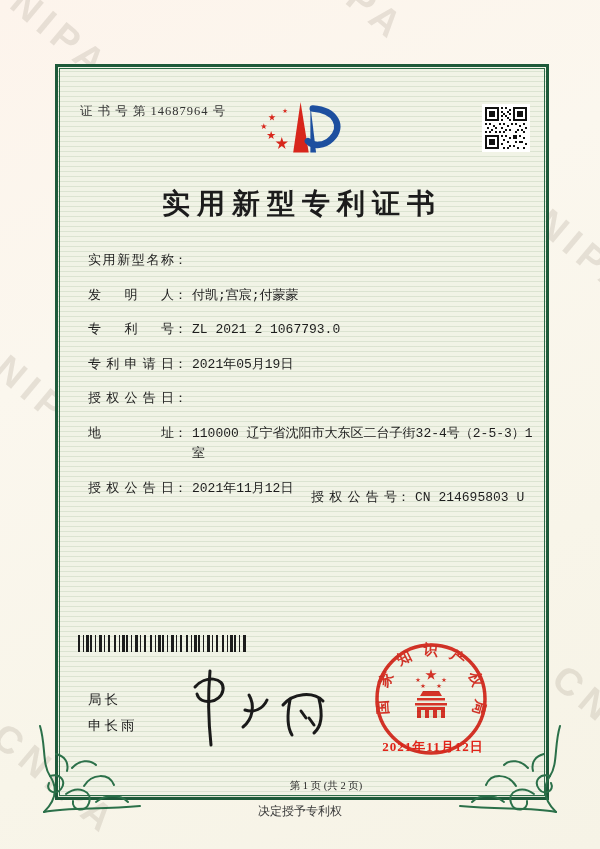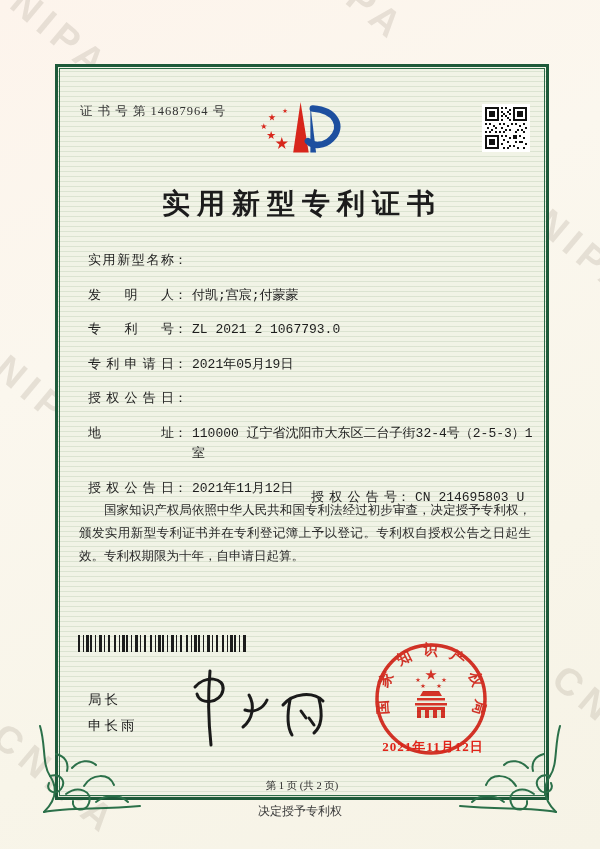--- a/index.html
+++ b/index.html
@@ -54,21 +54,21 @@
       #1c1c1c 26px 27px, rgba(0,0,0,0) 27px 30px,
       #1c1c1c 30px 32px, rgba(0,0,0,0) 32px 36px);
   }
   .signer{position:absolute;left:30px;top:620px;font-size:13.5px;letter-spacing:3px;color:#1d1d1d;line-height:26px;}
   .signature-svg{position:absolute;left:95px;top:598px;width:190px;height:90px;}
   .seal-svg{position:absolute;left:313px;top:572px;width:120px;height:120px;mix-blend-mode:multiply;opacity:0.92;}
   .seal-date{
     position:absolute;left:315px;top:671px;width:120px;text-align:center;
     font-size:13px;color:#e02318;letter-spacing:1px;font-weight:bold;z-index:3;
   }
-  .page-footer{position:absolute;left:0;top:712px;width:100%;text-align:center;font-size:10.5px;color:#2a2a2a;}
+  .page-footer{position:absolute;left:0;top:712px;width:100%;text-align:center;font-size:10.5px;color:#2a2a2a;padding-left:24px;}
   .continuation{position:absolute;left:0;top:803px;width:100%;text-align:center;font-size:12px;color:#3a3a3a;z-index:2;}
   .ornament{position:absolute;width:108px;height:92px;z-index:3;pointer-events:none;}
   .ornament.br{transform:scaleX(-1);}
   .hidden-defs{position:absolute;width:0;height:0;overflow:hidden;}
 </style>
 </head>
 <body>
 
 <svg class="hidden-defs" aria-hidden="true">
   <defs>
@@ -214,21 +214,20 @@
       <span class="fvalue">2021年11月12日</span>
       <span class="grant-right">
         <span class="flabel">授权公告号</span>
           <span class="fcolon">：</span>
         <span class="fvalue">CN 214695803 U</span>
       </span>
     </div>
   </div>
 
   <div class="paragraphs">
-    <p>国家知识产权局依照中华人民共和国专利法经过初步审查，决定授予专利权，颁发实用新型专利证书并在专利登记簿上予以登记。专利权自授权公告之日起生效。专利权期限为十年，自申请日起算。</p>
   </div>
 
   <div class="barcode"></div>
 
   <div class="signer">
     <div>局长</div>
     <div>申长雨</div>
   </div>
 
   <svg class="signature-svg" viewBox="0 0 190 90">

